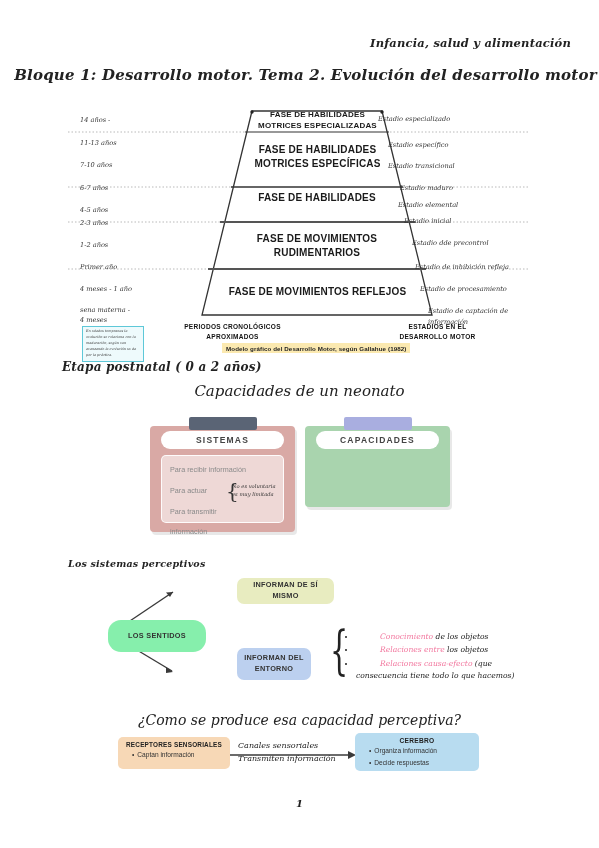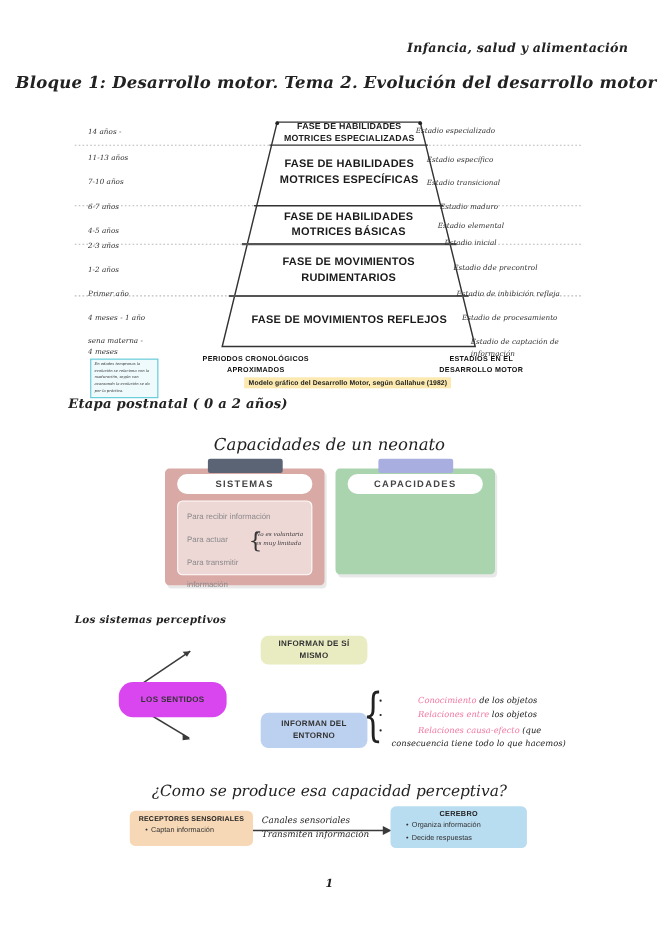--- a/index.html
+++ b/index.html
@@ -105,21 +105,21 @@
   }
 
   .etapa {
     position:absolute; left:62px; top:360px;
     font-size:12px;
   }
 
   
   .neonato-title {
     position:absolute; left:0; right:0; top:382px;
-    text-align:center; font-size:15px;margin-top:13px;
+    text-align:center; font-size:15px;
   }
 
   .clipboard { position:absolute; }
   .clip-tab {
     position:absolute; top:0; left:50%;
     transform:translateX(-50%);
     width:68px; height:13px; border-radius:2px;
   }
   .clip-body {
     position:absolute; top:9px; left:0;
@@ -280,21 +280,20 @@
     <div class="phase p1" style="left:185px; top:5px; width:145px;">
       <div>FASE DE HABILIDADES</div>
       <div>MOTRICES ESPECIALIZADAS</div>
     </div>
     <div class="phase p2" style="left:170px; top:38px; width:175px;">
       <div>FASE DE HABILIDADES</div>
       <div>MOTRICES ESPECÍFICAS</div>
     </div>
     <div class="phase p3" style="left:158px; top:86px; width:198px;">
       <div>FASE DE HABILIDADES</div>
-      <div>MOTRICES BÁSICAS</div>
     </div>
     <div class="phase p4" style="left:148px; top:127px; width:218px;">
       <div>FASE DE MOVIMIENTOS</div>
       <div>RUDIMENTARIOS</div>
     </div>
     <div class="phase p5" style="left:140px; top:180px; width:235px;">
       <div>FASE DE MOVIMIENTOS REFLEJOS</div>
     </div>
 
     <div class="pyr-label pyr-left" style="left:20px; top:11px;">14 años -</div>
@@ -347,38 +346,38 @@
       <p>Para transmitir</p>
       <p>información</p>
     </div>
   </div>
   <div class="brace-glyph">{</div>
   <div class="brace-note">
     <div>No es voluntaria</div>
     <div>es muy limitada</div>
   </div>
 
-  <div class="clipboard" style="left:305px; top:417px; width:145px; height:105px;">
+  <div class="clipboard" style="left:305px; top:417px; width:145px; height:90px;">
     <div class="clip-body" style="background:#a9d4ae;"></div>
     <div class="clip-tab" style="background:#a9aee0;"></div>
     <div class="clip-head">CAPACIDADES</div>
   </div>
 
   <div class="sp-title hand">Los sistemas perceptivos</div>
 
   <svg style="position:absolute; left:60px; top:575px;" width="300" height="110">
     <line x1="52" y1="58" x2="113" y2="17" stroke="#3a3a3a" stroke-width="1.4"></line>
     <polygon points="113,17 106,17.5 110,22" fill="#3a3a3a"></polygon>
     <line x1="52" y1="60" x2="112" y2="96" stroke="#3a3a3a" stroke-width="1.4"></line>
     <polygon points="113,97 106,92 106,98" fill="#3a3a3a"></polygon>
   </svg>
 
-  <div class="node" style="left:108px; top:620px; width:98px; height:32px; background:#d946ef;border-radius:13px;">LOS SENTIDOS</div>
+  <div class="node" style="left:108px; top:620px; width:98px; height:32px; background:#86efac;border-radius:13px;">LOS SENTIDOS</div>
   <div class="node" style="left:237px; top:578px; width:97px; height:26px; background:#e8ecc0;">INFORMAN DE SÍ MISMO</div>
-  <div class="node" style="left:237px; top:648px; width:97px; height:32px; background:#bcd0ef; flex-direction:column;">
+  <div class="node" style="left:237px; top:648px; width:74px; height:32px; background:#bcd0ef; flex-direction:column;">
     <div>INFORMAN DEL</div>
     <div>ENTORNO</div>
   </div>
 
   <div class="big-brace">{</div>
   <div class="bullets">
     <ul>
       <li>
         <span class="pink">Conocimiento</span><span> de los objetos</span>
       </li>

